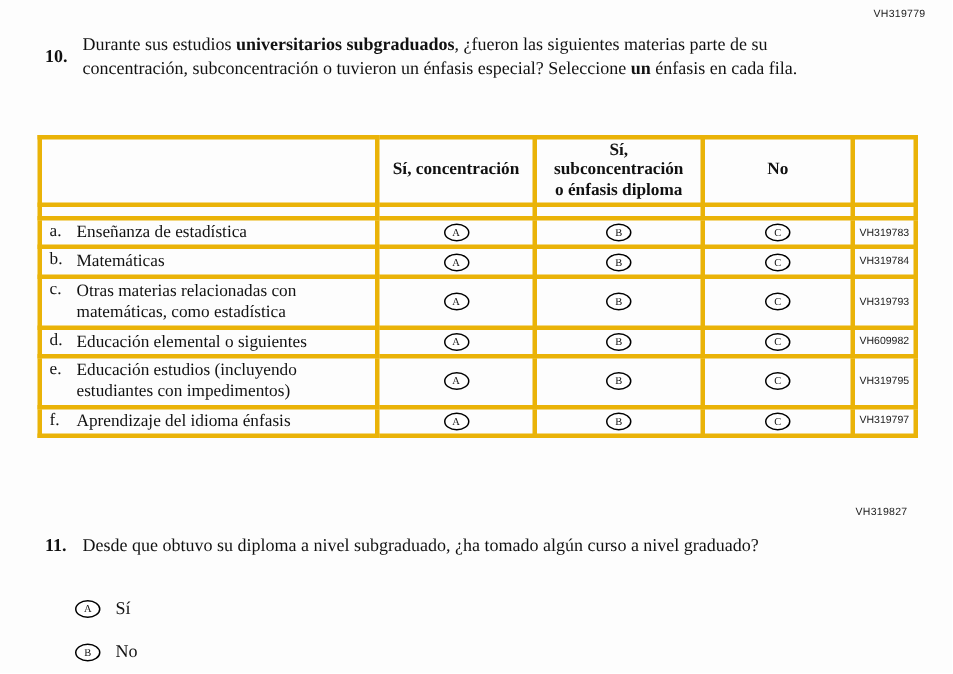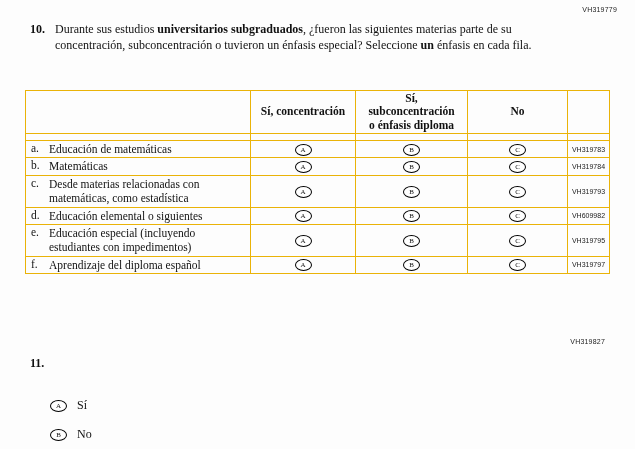--- a/index.html
+++ b/index.html
@@ -14,36 +14,36 @@
   .tiny-code{
     position:absolute;
     font-family:"Liberation Sans", sans-serif;
     font-size:7px;
     color:#222;
     letter-spacing:0.2px;
   }
   .code-top{ top:6px; right:18px; }
   .code-q11{ top:338px; right:30px; }
 
-  .q-block{ position:absolute; display:flex; }
+  .q-block{ position:absolute; display:flex;align-items:center; }
   .q10-block{ top:22px; left:30px; width:520px; }
   .q11-block{ top:356px; left:30px; width:560px; }
   .q-number{ font-weight:bold; font-size:12px; width:25px; flex:0 0 25px; }
   .q-text{ font-size:12px; line-height:1.3; width:480px; }
   .q-text b{ font-weight:bold; }
 
   table.survey{
     position:absolute;
     top:90px; left:25px;
     border-collapse:collapse;
     table-layout:fixed;
     font-size:11.5px;
   }
   table.survey td, table.survey th{
-    border:1px solid #eab308;
+    border:3px solid #eab308;
     padding:1px 3px;
     vertical-align:middle;
   }
   th.colhead{
     font-weight:bold;
     text-align:center;
     font-size:11.5px;
     line-height:1.15;
     height:40px;
   }
@@ -115,21 +115,21 @@
       <td></td>
       <td></td>
       <td></td>
       <td></td>
     </tr>
 
     <tr>
       <td class="rowlabel">
         <div class="rowlabel-inner">
           <span class="row-letter">a.</span>
-          <span class="row-text">Educación de matemáticas</span>
+          <span class="row-text">Enseñanza de estadística</span>
         </div>
       </td>
       <td class="ovalcell"><span class="oval">A</span></td>
       <td class="ovalcell"><span class="oval">B</span></td>
       <td class="ovalcell"><span class="oval">C</span></td>
       <td class="codecell">VH319783</td>
     </tr>
 
     <tr>
       <td class="rowlabel">
@@ -141,21 +141,21 @@
       <td class="ovalcell"><span class="oval">A</span></td>
       <td class="ovalcell"><span class="oval">B</span></td>
       <td class="ovalcell"><span class="oval">C</span></td>
       <td class="codecell">VH319784</td>
     </tr>
 
     <tr>
       <td class="rowlabel">
         <div class="rowlabel-inner">
           <span class="row-letter">c.</span>
-          <span class="row-text">Desde materias relacionadas con matemáticas, como estadística</span>
+          <span class="row-text">Otras materias relacionadas con matemáticas, como estadística</span>
         </div>
       </td>
       <td class="ovalcell"><span class="oval">A</span></td>
       <td class="ovalcell"><span class="oval">B</span></td>
       <td class="ovalcell"><span class="oval">C</span></td>
       <td class="codecell">VH319793</td>
     </tr>
 
     <tr>
       <td class="rowlabel">
@@ -167,48 +167,49 @@
       <td class="ovalcell"><span class="oval">A</span></td>
       <td class="ovalcell"><span class="oval">B</span></td>
       <td class="ovalcell"><span class="oval">C</span></td>
       <td class="codecell">VH609982</td>
     </tr>
 
     <tr>
       <td class="rowlabel">
         <div class="rowlabel-inner">
           <span class="row-letter">e.</span>
-          <span class="row-text">Educación especial (incluyendo estudiantes con impedimentos)</span>
+          <span class="row-text">Educación estudios (incluyendo estudiantes con impedimentos)</span>
         </div>
       </td>
       <td class="ovalcell"><span class="oval">A</span></td>
       <td class="ovalcell"><span class="oval">B</span></td>
       <td class="ovalcell"><span class="oval">C</span></td>
       <td class="codecell">VH319795</td>
     </tr>
 
     <tr>
       <td class="rowlabel">
         <div class="rowlabel-inner">
           <span class="row-letter">f.</span>
-          <span class="row-text">Aprendizaje del diploma español</span>
+          <span class="row-text">Aprendizaje del idioma énfasis</span>
         </div>
       </td>
       <td class="ovalcell"><span class="oval">A</span></td>
       <td class="ovalcell"><span class="oval">B</span></td>
       <td class="ovalcell"><span class="oval">C</span></td>
       <td class="codecell">VH319797</td>
     </tr>
   </tbody>
     </table>
 
   <div class="tiny-code code-q11">VH319827</div>
 
   <div class="q-block q11-block">
     <div class="q-number">11.</div>
+    <div class="q-text">Desde que obtuvo su diploma a nivel subgraduado, ¿ha tomado algún curso a nivel graduado?</div>
   </div>
 
   <div class="q11-options">
     <div class="q11-option">
       <span class="oval">A</span>
       <span class="q11-option-label">Sí</span>
     </div>
     <div class="q11-option">
       <span class="oval">B</span>
       <span class="q11-option-label">No</span>

